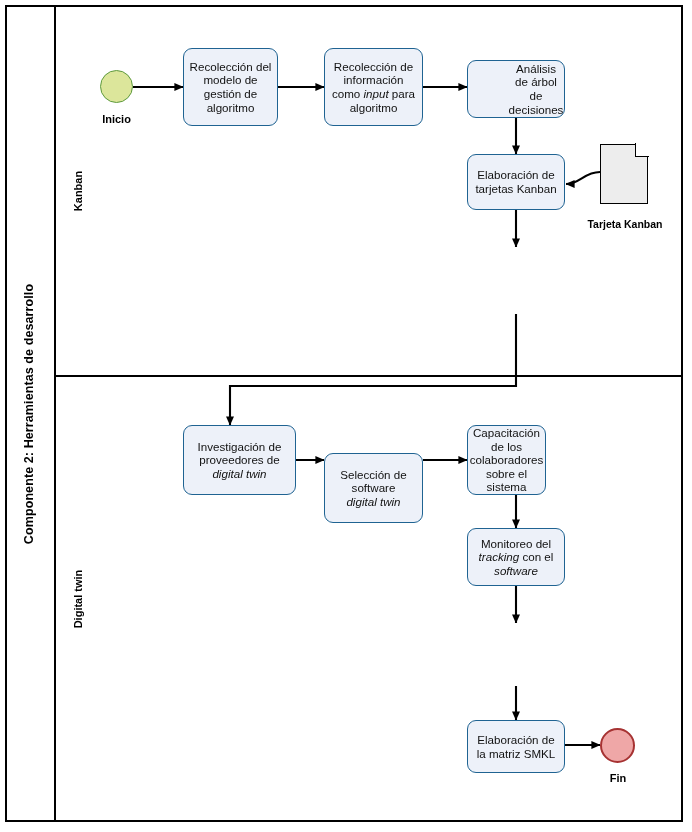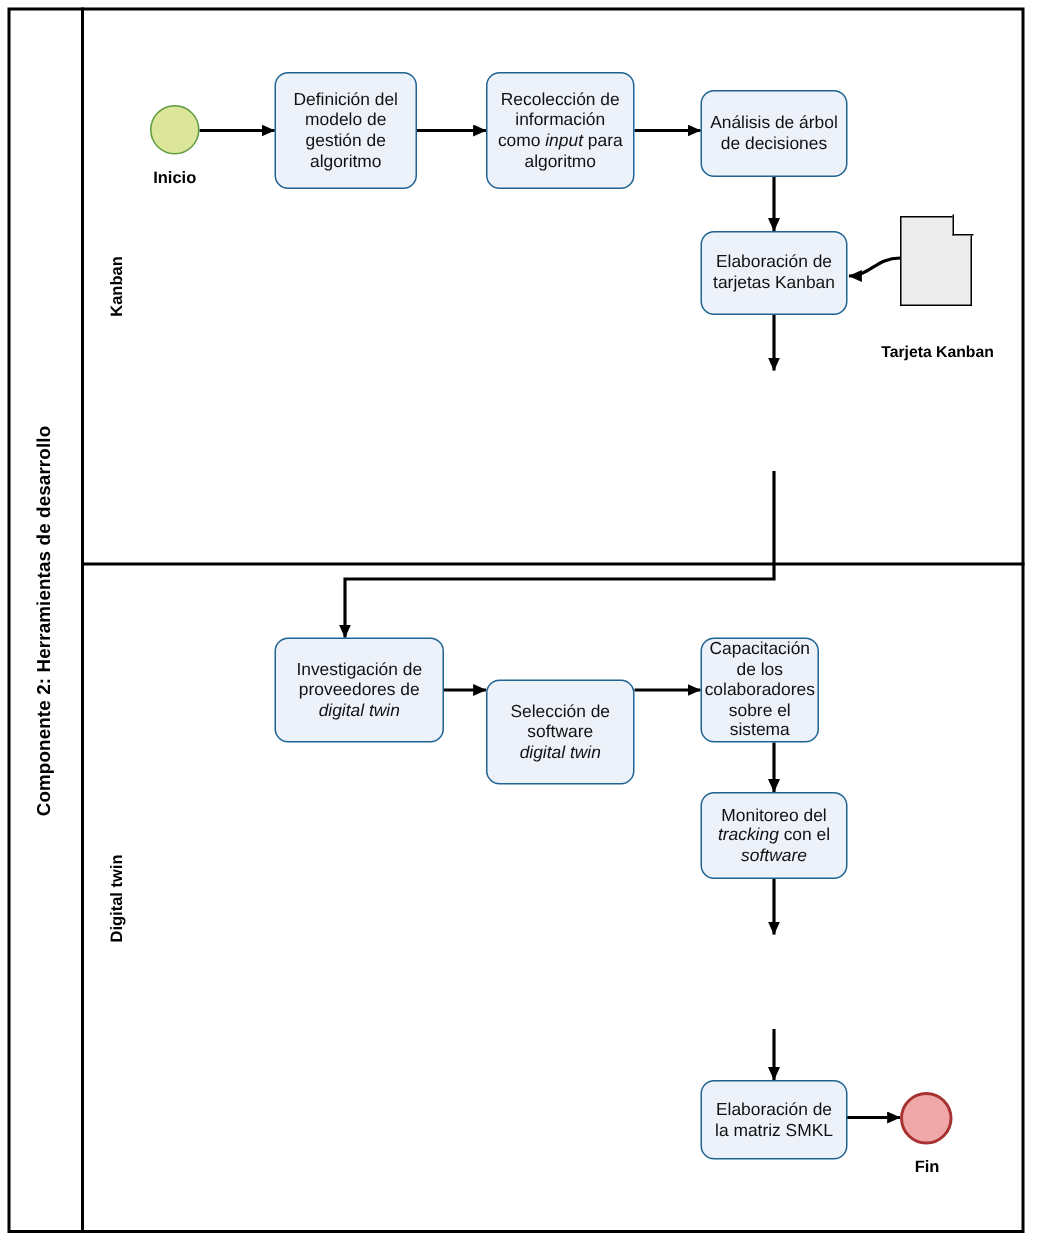--- a/index.html
+++ b/index.html
@@ -109,21 +109,21 @@
     width:14px;height:14px;
     background:#ffffff;
     border-left:1.6px solid #000;
     border-bottom:1.6px solid #000;
     box-sizing:border-box;
     transform:none;
   }
   .dataobj-label{
     position:absolute;
     font-size:10.5px;font-weight:bold;color:#000;
-    white-space:nowrap;text-align:center;margin-top:11px;
+    white-space:nowrap;text-align:center;
   }
 
   svg.overlay{position:absolute;left:0;top:0;width:692px;height:832px;pointer-events:none;}
 </style>
 </head>
 <body>
 
 <div id="canvas">
 
   <div class="pool-frame"></div>
@@ -174,28 +174,28 @@
       <path d="M516,686 L516,720"></path>
 
       <path d="M564,745 L600,745"></path>
     </g>
   </svg>
 
   <div class="event start" style="left:100px;top:70px;width:33px;height:33px;"></div>
   <div class="event-label" style="left:80px;top:113px;width:73px;">Inicio</div>
 
   <div class="task" style="left:183px;top:48px;width:95px;height:78px;">
-    <span class="txt"><span>Definición del</span><br><span>modelo de</span><br><span>gestión de</span><br><span>algoritmo</span></span>
+    <span class="txt"><span>Recolección del</span><br><span>modelo de</span><br><span>gestión de</span><br><span>algoritmo</span></span>
   </div>
 
   <div class="task" style="left:324px;top:48px;width:99px;height:78px;">
     <span class="txt"><span>Recolección de</span><br><span>información</span><br><span>como </span><i>input</i><span> para</span><br><span>algoritmo</span></span>
   </div>
 
-  <div class="task" style="left:467px;top:60px;width:98px;height:58px;">
+  <div class="task" style="left:467px;top:60px;width:98px;height:58px;padding-left:43px;">
     <span class="txt"><span>Análisis de árbol</span><br><span>de decisiones</span></span>
   </div>
 
   <div class="task" style="left:467px;top:154px;width:98px;height:56px;">
     <span class="txt"><span>Elaboración de</span><br><span>tarjetas Kanban</span></span>
   </div>
 
 
   <div class="dataobj" style="left:600px;top:144px;">
     <span class="fold"></span>

